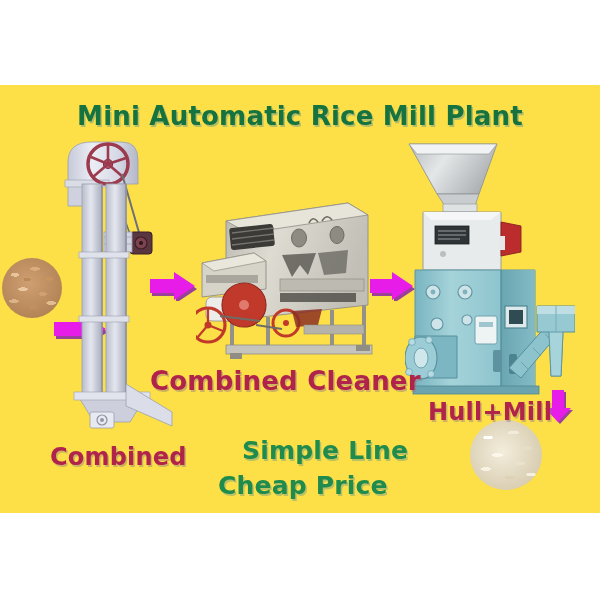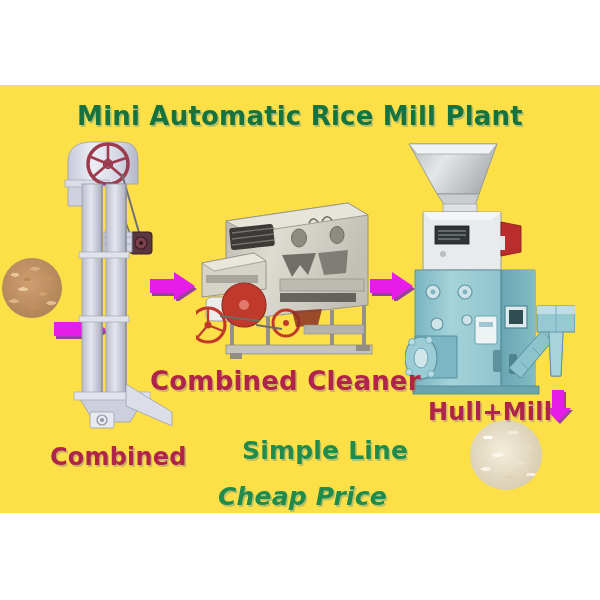--- a/index.html
+++ b/index.html
@@ -60,25 +60,24 @@
     text-shadow: 1.5px 1.5px 0 rgba(150,120,130,.45);
   }
   #label-simple-line {
     left: 218px; top: 351px;
     font-size: 25px;
     color: #1f8b4c;
     text-shadow: 1.5px 1.5px 0 rgba(120,160,130,.5);
     margin-left: 24px;
   }
   #label-cheap-price {
-    left: 218px; top: 397px;
+    left: 218px; top: 386px;
     font-size: 25px;
     color: #1f8b4c;
     text-shadow: 1.5px 1.5px 0 rgba(120,160,130,.5);
-    font-style: italic;
   }
 
   
   .arrow { position: absolute; }
 
   
   .pile {
     position: absolute;
     border-radius: 50%;
     overflow: hidden;

